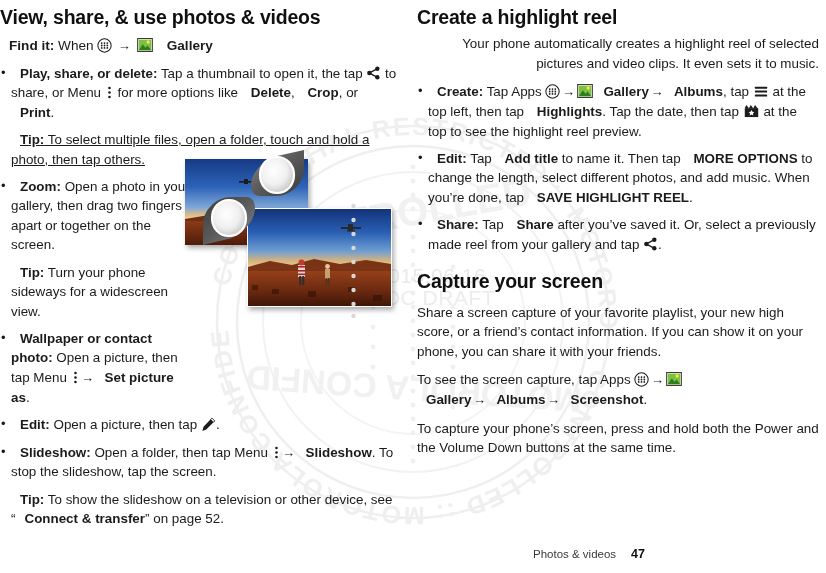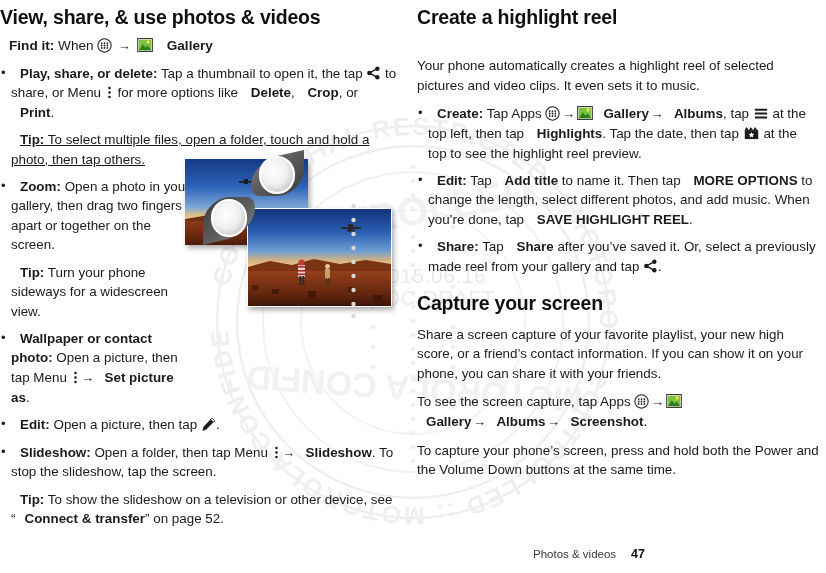--- a/index.html
+++ b/index.html
@@ -370,21 +370,21 @@
           <circle cx="3.5" cy="114" r="2.2"></circle>
         </g>
       </svg>
     </div>
   </div>
 
   <div class="col col-right">
 
     <h1 class="sect" style="margin-top:6px;">Create a highlight reel</h1>
 
-    <p class="body" style="margin-top:28px;">Your phone automatically creates a highlight reel of selected pictures and video clips. It even sets it to music.</p>
+    <p class="body" style="margin-top:6px;text-align:right;">Your phone automatically creates a highlight reel of selected pictures and video clips. It even sets it to music.</p>
 
     <ul class="b-list">
 
       <li class="b-item">
         <b>Create:</b><span> Tap Apps </span><svg class="ic ic-apps" viewBox="0 0 16 16">
           <circle cx="8" cy="8" r="7.1" fill="none" stroke="#1b1b1b" stroke-width="1.1"></circle>
           <g fill="#1b1b1b">
             <circle cx="5" cy="5.4" r=".95"></circle>
               <circle cx="8" cy="5.4" r=".95"></circle>
               <circle cx="11" cy="5.4" r=".95"></circle>

